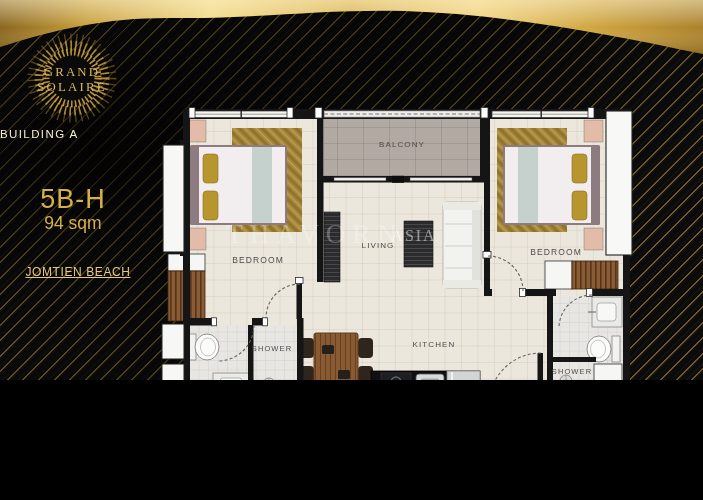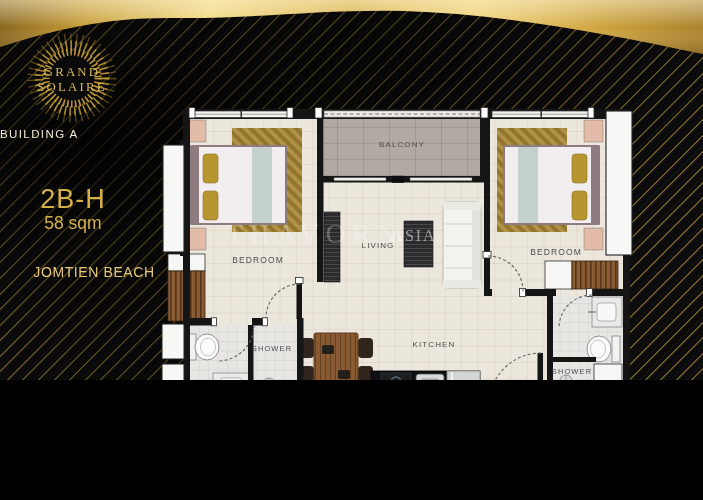--- a/index.html
+++ b/index.html
@@ -17,22 +17,22 @@
         radial-gradient(ellipse 520px 240px at 55% 16%, rgba(0,0,0,.55), rgba(0,0,0,0) 70%),
         radial-gradient(ellipse 420px 200px at 30% 96%, rgba(0,0,0,.45), rgba(0,0,0,0) 70%);}
   .ribbons{position:absolute;inset:0;}
   .panel{position:absolute;left:0;top:0;width:150px;height:500px;}
   .panel .building{position:absolute;top:128px;left:0;width:146px;text-align:left;
       color:#f3ecd9;font-size:11.5px;letter-spacing:1.4px;}
   .panel .unit-code{position:absolute;top:184px;left:0;width:146px;text-align:center;
       color:#d6b14a;font-size:27px;letter-spacing:1px;}
   .panel .unit-area{position:absolute;top:213px;left:0;width:146px;text-align:center;
       color:#d6b14a;font-size:17.5px;}
-  .panel .view{position:absolute;top:266px;left:16px;width:156px;text-align:center;
-      color:#e7ca79;font-size:14px;line-height:12.5px;letter-spacing:.6px;}
+  .panel .view{position:absolute;top:266px;left:0;width:156px;text-align:center;
+      color:#e7ca79;font-size:12px;line-height:12.5px;letter-spacing:.6px;text-decoration:underline;}
   .logo{position:absolute;left:12px;top:23px;}
   .logo text{font-family:"Liberation Serif",serif;fill:#d9b75c;letter-spacing:2.2px;}
   .plan{position:absolute;left:155px;top:100px;}
   .roomlabel{font-family:"Liberation Sans",sans-serif;fill:#4c4c4c;letter-spacing:1.1px;}
   .wm{font-family:"Liberation Serif",serif;fill:#ffffff;}
 </style>
 </head>
 <body>
 
 <div class="stage">
@@ -81,22 +81,22 @@
   <div class="panel">
     <svg class="logo" width="120" height="110" viewBox="0 0 120 110">
       <circle cx="60" cy="55" r="25.5" fill="#0a0a0a"></circle>
       <circle cx="60" cy="55" r="26" fill="none" stroke="#bd9638" stroke-width="7" stroke-dasharray="1.6 2.4"></circle>
       <circle cx="60" cy="55" r="33" fill="none" stroke="#caa23c" stroke-width="9" stroke-dasharray="1.6 3.2" opacity=".85"></circle>
       <circle cx="60" cy="55" r="40.5" fill="none" stroke="#8f6f26" stroke-width="8" stroke-dasharray="1.3 4.6" opacity=".6"></circle>
       <text x="60" y="52.5" font-size="12.8" text-anchor="middle">GRAND</text>
       <text x="60" y="67.5" font-size="12.8" text-anchor="middle">SOLAIRE</text>
     </svg>
     <div class="building">BUILDING A</div>
-    <div class="unit-code">2B-H</div>
-    <div class="unit-area">58 sqm</div>
+    <div class="unit-code">5B-H</div>
+    <div class="unit-area">94 sqm</div>
     <div class="view">
       <div>JOMTIEN BEACH</div>
     </div>
   </div>
 
   <svg class="plan" width="490" height="322" viewBox="155 100 490 322">
     <defs>
       <pattern id="pFloor" width="16.5" height="16.5" patternUnits="userSpaceOnUse">
         <rect width="16.5" height="16.5" fill="#ece7dd"></rect>
         <path d="M16.5 0 V16.5 H0" fill="none" stroke="rgba(150,125,95,.3)" stroke-width=".8"></path>

